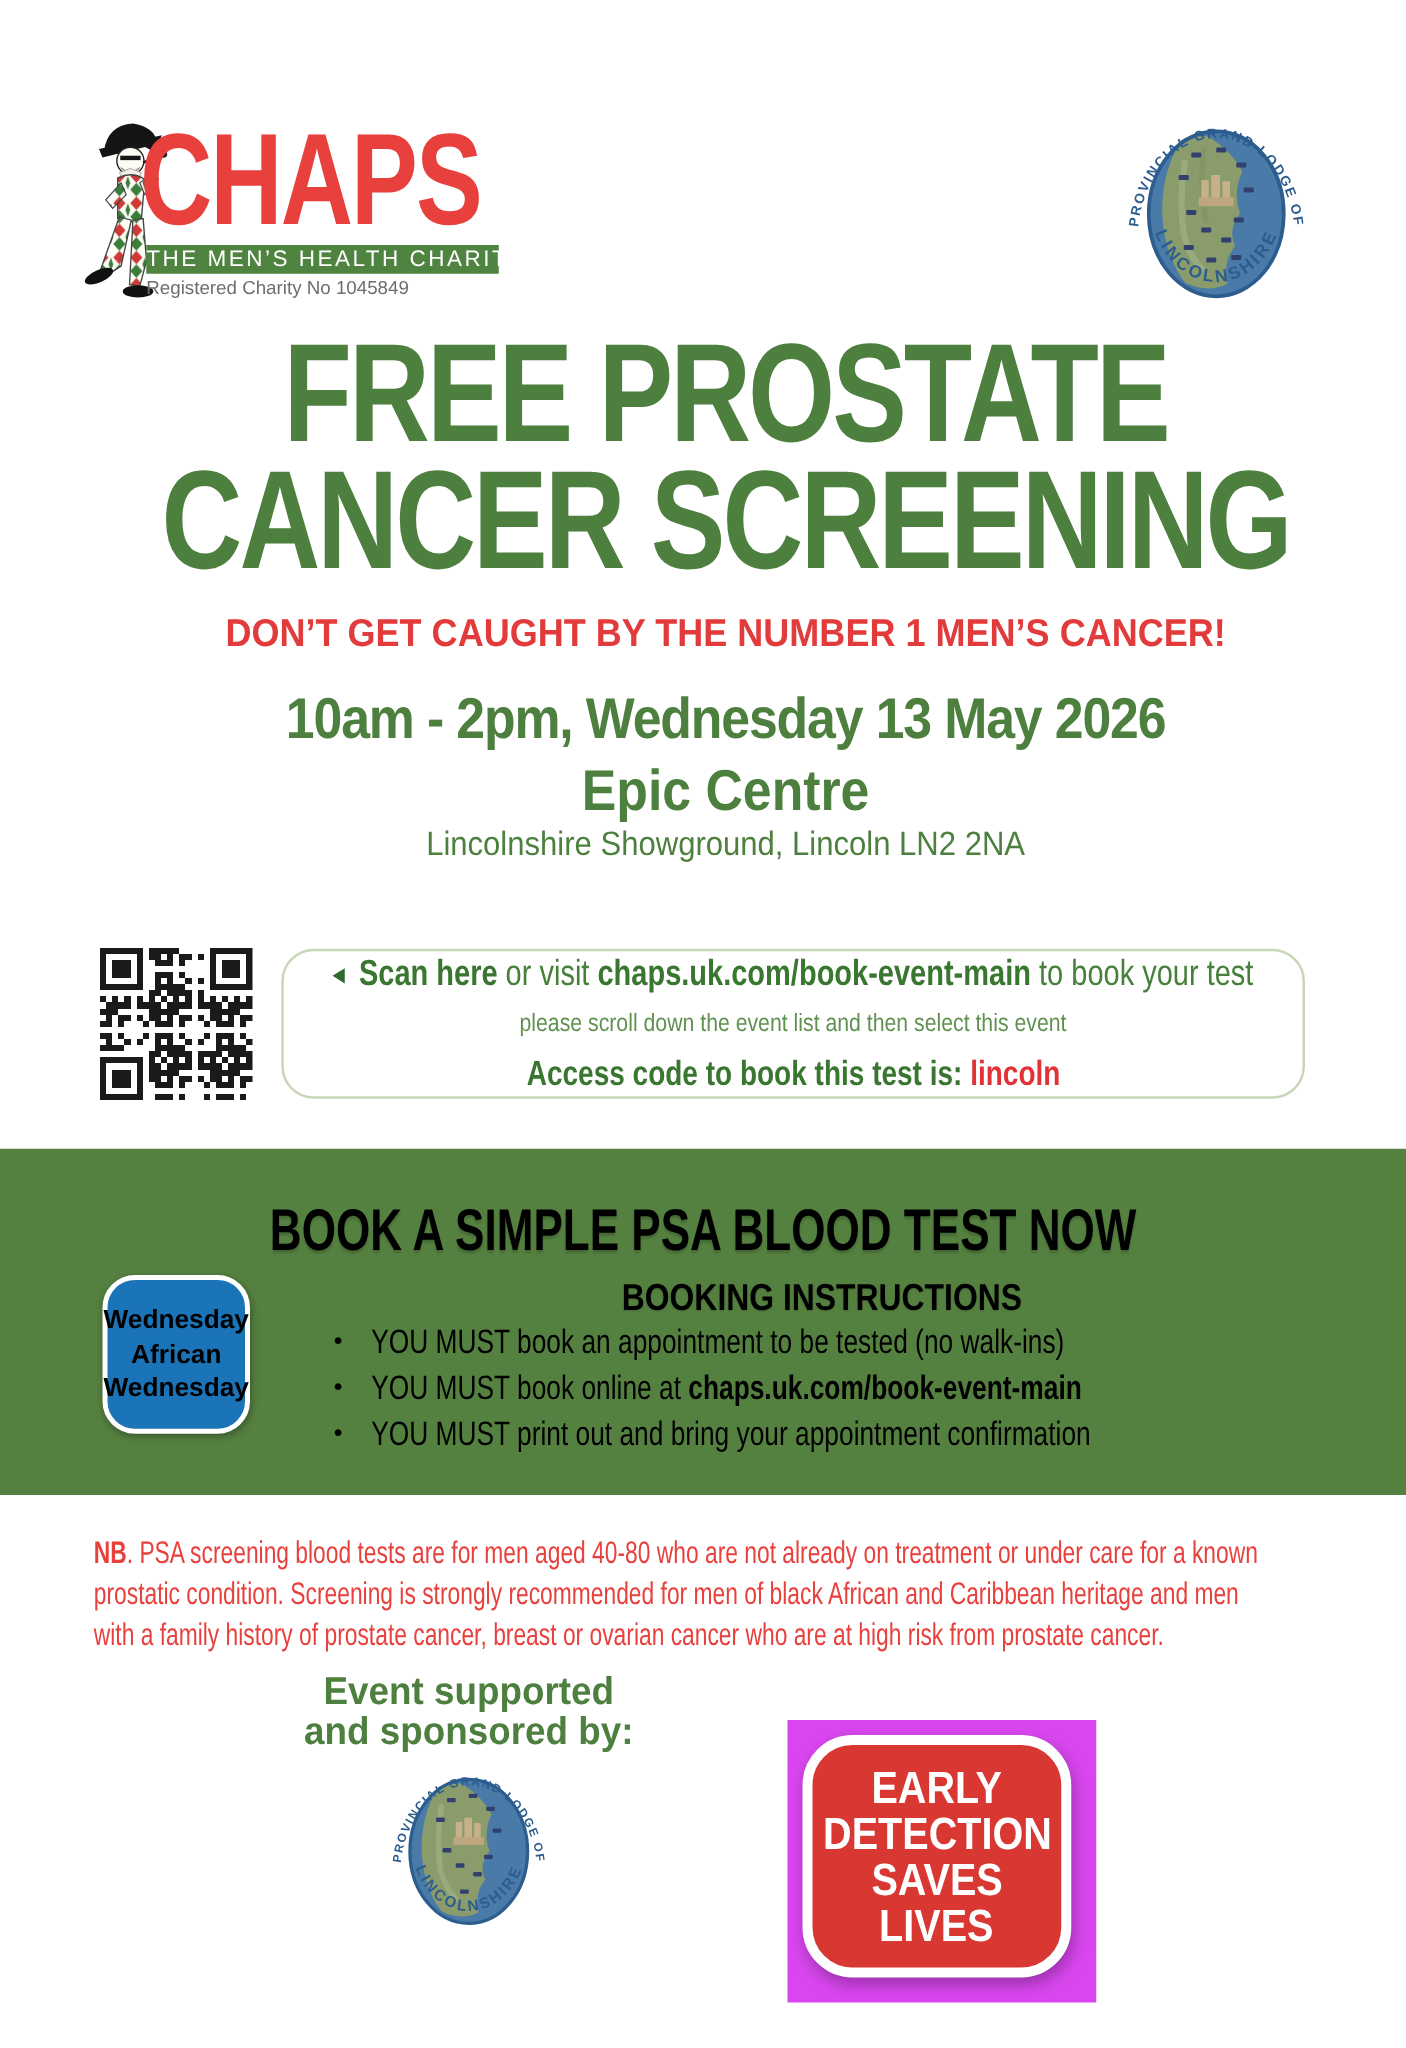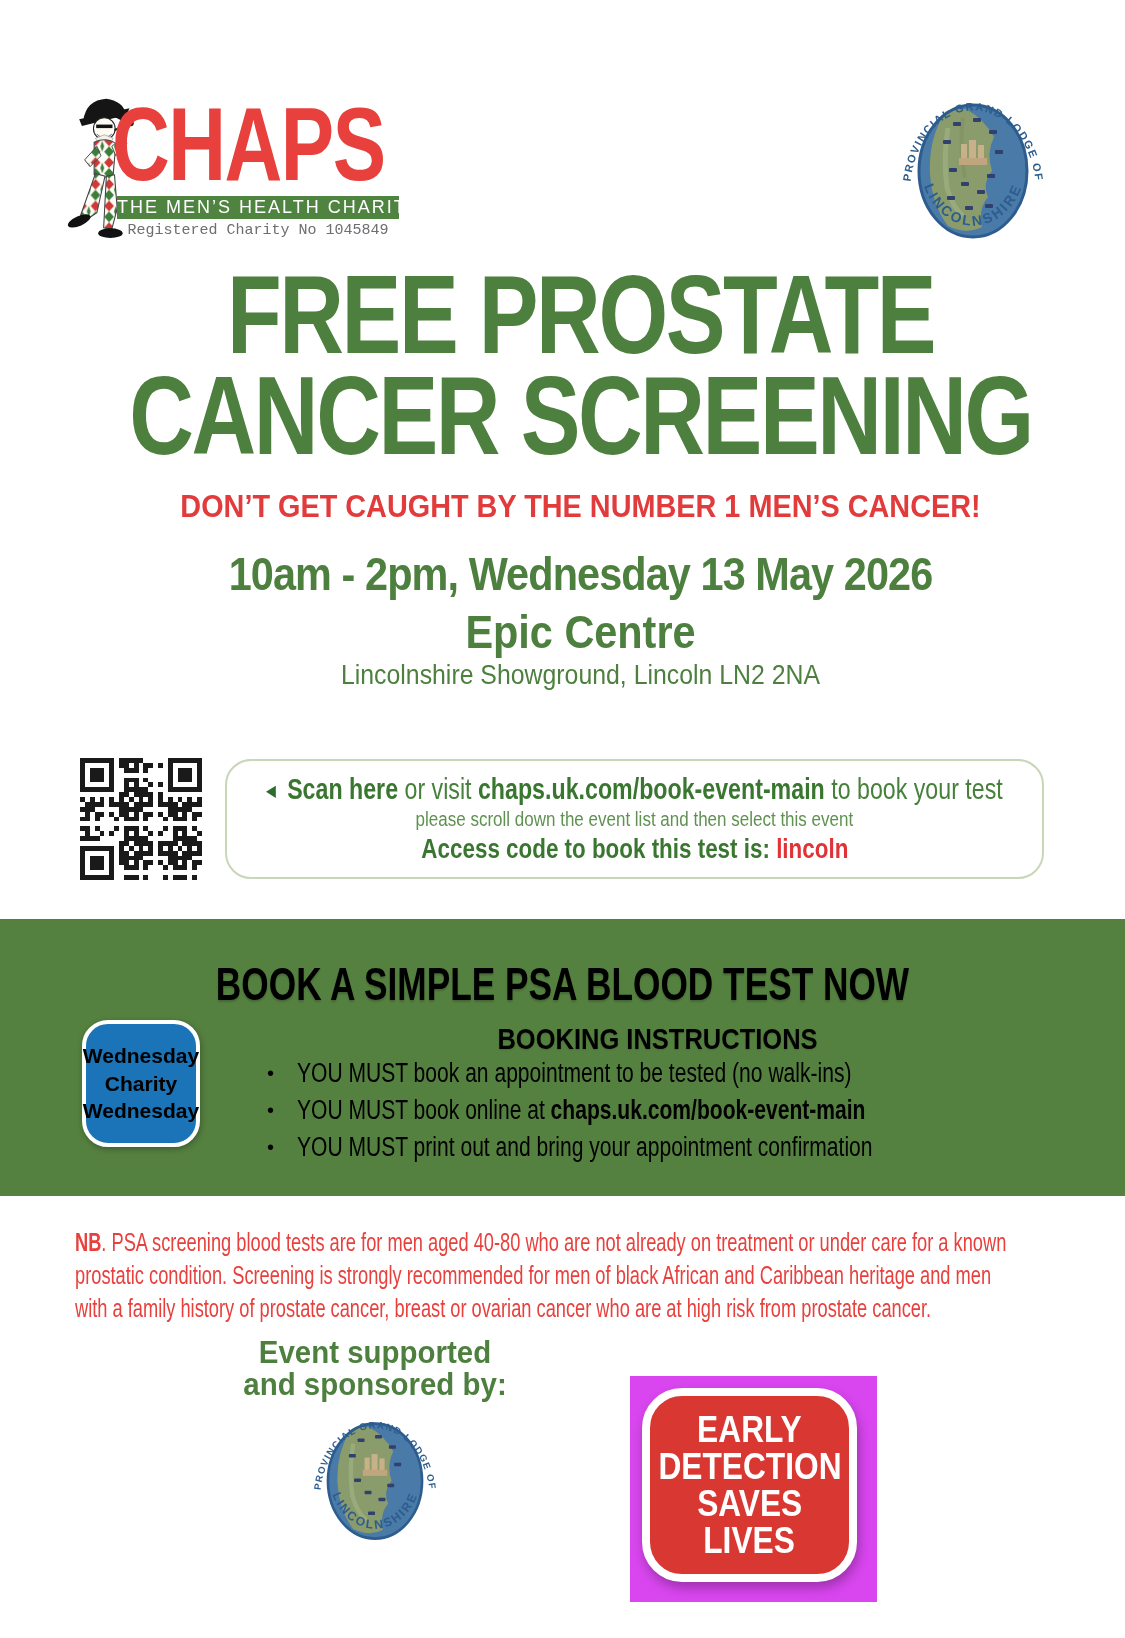--- a/index.html
+++ b/index.html
@@ -4,21 +4,21 @@
 <style>
   html,body{margin:0;padding:0;background:#e9e9e9;font-family:"Liberation Sans","DejaVu Sans",sans-serif;}
   .page{position:relative;width:1125px;height:1638px;margin:0 auto;background:#ffffff;overflow:hidden;padding-left:36px;}
 
   
   .jester{position:absolute;left:58px;top:92px;}
   .chaps-word{position:absolute;left:112px;top:92px;font-size:104px;line-height:1;font-weight:bold;
     color:#e8403c;letter-spacing:-2px;transform:scaleX(0.77);transform-origin:left top;white-space:nowrap;}
   .chaps-bar{position:absolute;left:117px;top:196px;width:282px;height:23px;background:#4f8340;
     color:#fff;font-size:18px;line-height:23px;text-align:center;letter-spacing:2px;white-space:nowrap;}
-  .chaps-no{position:absolute;left:117px;top:222px;width:282px;text-align:center;font-size:15px;color:#6d6e71;font-family:Liberation Mono, monospace;}
+  .chaps-no{position:absolute;left:117px;top:222px;width:282px;text-align:left;font-size:15px;color:#6d6e71;}
   .lodge-top{position:absolute;left:903px;top:78px;}
 
   
   .arc-top{font-size:11px;font-weight:bold;letter-spacing:1.4px;fill:#2d5d8e;}
   .arc-bot{font-size:14px;font-weight:bold;letter-spacing:2.4px;fill:#2d5d8e;}
 
   
   .hero-title{position:absolute;left:0;right:0;top:264px;text-align:center;color:#4d7f3e;}
   .hero-title .tl{display:block;font-size:112px;line-height:101px;font-weight:bold;letter-spacing:-3px;
     transform:scaleX(0.80);white-space:nowrap;}
@@ -28,21 +28,21 @@
     font-size:46px;font-weight:bold;letter-spacing:-1px;transform:scaleX(0.90);white-space:nowrap;}
   .hero-venue{position:absolute;left:0;right:0;top:605px;text-align:center;color:#4d7f3e;
     font-size:46px;font-weight:bold;transform:scaleX(0.90);white-space:nowrap;}
   .hero-addr{position:absolute;left:0;right:0;top:660px;text-align:center;color:#4d7f3e;
     font-size:27px;transform:scaleX(0.92);white-space:nowrap;}
 
   
   .qr{position:absolute;left:80px;top:758px;width:122px;height:122px;}
   .bbox{position:absolute;left:225px;top:759px;width:819px;height:120px;box-sizing:border-box;
     border:2px solid #c9d6b8;border-radius:26px;display:flex;flex-direction:column;
-    justify-content:center;align-items:center;gap:2px;background:#fff;}
+    justify-content:center;align-items:center;gap:12px;background:#fff;}
   .bline{white-space:nowrap;}
   .bline1{font-size:29px;color:#47803b;transform:scaleX(0.80);}
   .bline1 b{color:#39762f;}
   .tri{font-size:16px;color:#2e6b2e;margin-right:14px;position:relative;top:-3px;}
   .bline2{font-size:20px;color:#5f9150;transform:scaleX(0.85);}
   .bline3{font-size:28px;font-weight:bold;color:#39762f;transform:scaleX(0.80);}
   .bline3 .code{color:#e03237;}
 
   
   .band{position:absolute;left:0;top:919px;width:1125px;height:277px;background:#558140;color:#000000;}
@@ -411,21 +411,21 @@
     <div class="bline bline2">please scroll down the event list and then select this event</div>
     <div class="bline bline3">
       <span>Access code to book this test is: </span><span class="code">lincoln</span>
     </div>
   </div>
 
   <div class="band">
     <div class="band-head">BOOK A SIMPLE PSA BLOOD TEST NOW</div>
     <div class="pcs-badge">
       <span>Wednesday</span>
-      <span>Charity</span>
+      <span>African</span>
       <span>Wednesday</span>
     </div>
     <div class="inst-head">BOOKING INSTRUCTIONS</div>
     <ul class="bullets">
       <li>
         <span class="dot">•</span>
         <span class="txt"><span>YOU MUST book an appointment to be tested (no walk-ins)</span><b></b><span></span></span>
       </li>
       <li>
         <span class="dot">•</span>

